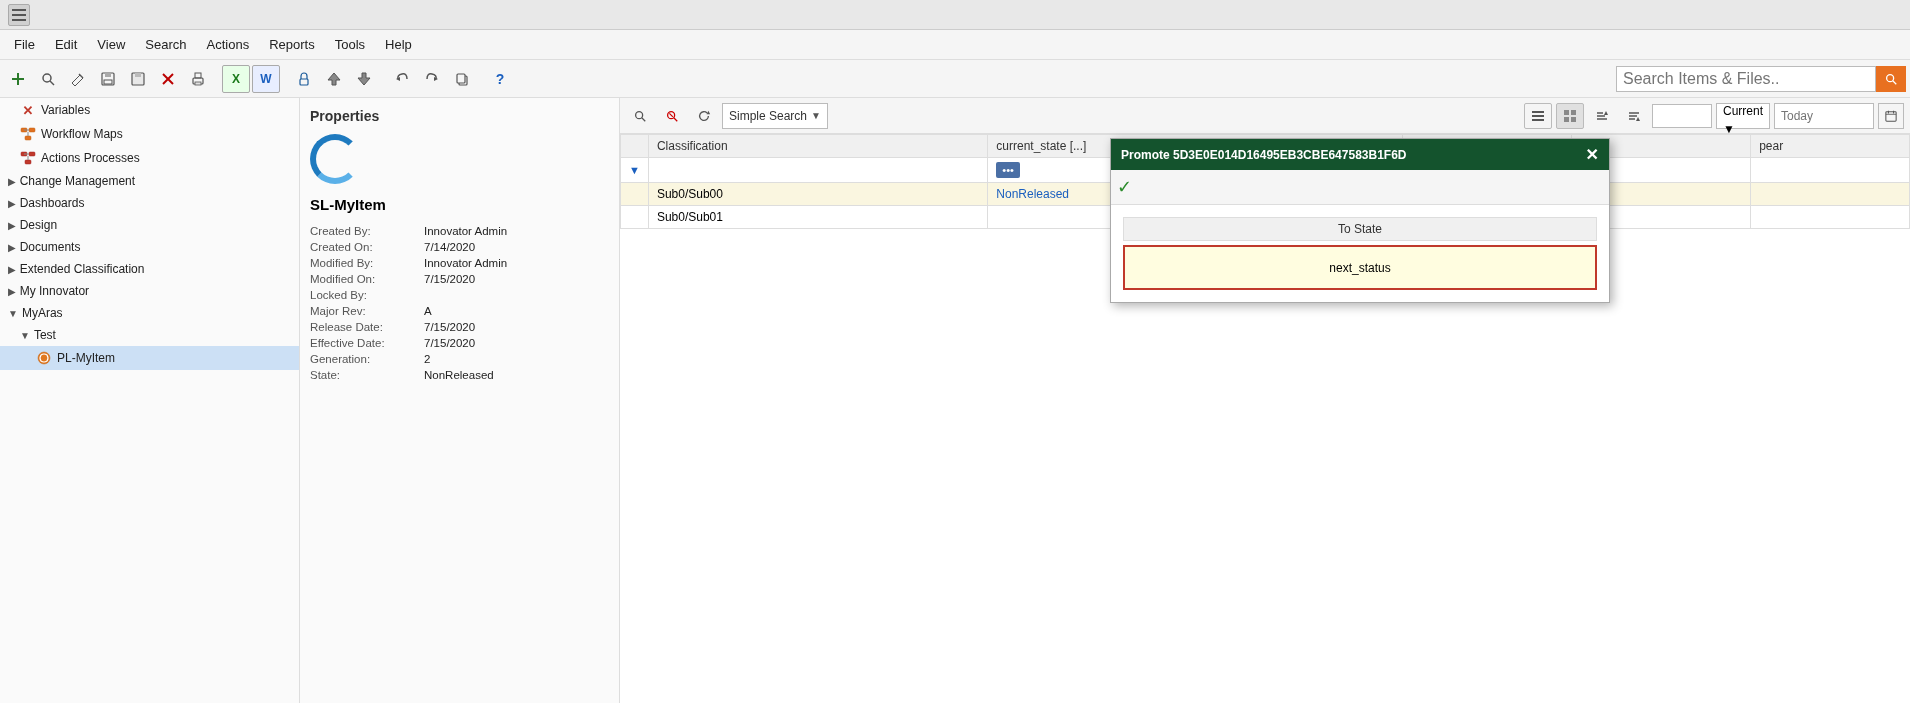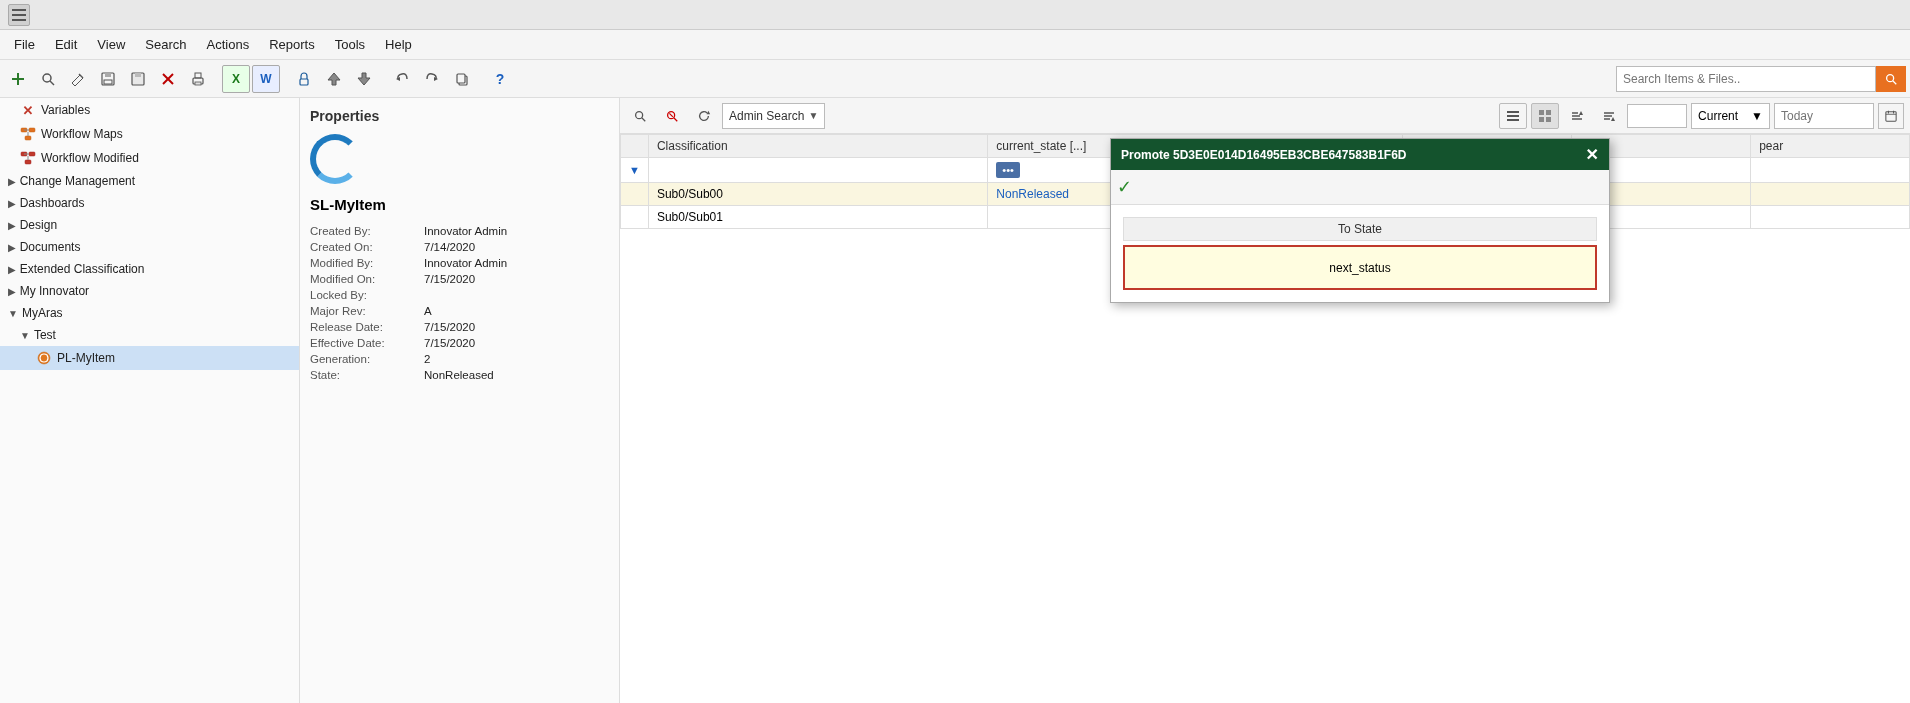--- a/index.html
+++ b/index.html
@@ -68,21 +68,21 @@
 
     .search-box-right {
       margin-left: auto;
       display: flex;
       align-items: center;
     }
     .search-input-right {
       width: 260px; height: 26px;
       border: 1px solid #bbb;
       padding: 2px 6px;
-      font-size: 12px;
+      font-size: 16px;
       background: #fff;
       color: #aaa;
     }
     .search-btn-right {
       width: 30px; height: 26px;
       background: #e87020;
       border: none;
       cursor: pointer;
       display: flex; align-items: center; justify-content: center;
       color: white;
@@ -216,27 +216,28 @@
       background: #fff;
       height: 26px;
       padding: 0 6px;
       gap: 4px;
       cursor: pointer;
     }
     .search-dropdown span { font-size: 12px; color: #333; }
     .search-dropdown .arrow { font-size: 10px; color: #555; }
 
     .current-dropdown {
-      display: flex; align-items: center;
+      display: flex; align-items: flex-start;
       border: 1px solid #bbb;
       background: #fff;
       height: 26px;
       padding: 0 6px;
-      gap: 13px;
-      cursor: pointer;
+      gap: 4px;
+      cursor: pointer;
+      flex-direction: column;
     }
 
     .date-input {
       height: 26px;
       border: 1px solid #bbb;
       background: #fff;
       padding: 0 6px;
       width: 100px;
       font-size: 12px;
       color: #aaa;
@@ -512,21 +513,21 @@
       <div class="sidebar-item indent1">
         <span class="icon">
           <svg width="16" height="14" viewBox="0 0 16 14">
             <rect x="1" y="1" width="6" height="4" rx="1" fill="#c0392b" stroke="#a02020" stroke-width="0.5"></rect>
             <rect x="9" y="1" width="6" height="4" rx="1" fill="#c0392b" stroke="#a02020" stroke-width="0.5"></rect>
             <rect x="5" y="9" width="6" height="4" rx="1" fill="#c0392b" stroke="#a02020" stroke-width="0.5"></rect>
             <line x1="4" y1="3" x2="9" y2="3" stroke="#888" stroke-width="1"></line>
             <line x1="8" y1="5" x2="8" y2="9" stroke="#888" stroke-width="1"></line>
           </svg>
         </span>
-        <span class="label">Workflow Modified</span>
+        <span class="label">Actions Processes</span>
       </div>
 
       <div class="sidebar-group">
         <span class="chevron">▶</span>
         <span>Change Management</span>
       </div>
 
       <div class="sidebar-group">
         <span class="chevron">▶</span>
         <span>Dashboards</span>
@@ -643,21 +644,21 @@
           </svg>
       </button>
       <button class="grid-tb-btn" title="Refresh">
         <svg width="14" height="14" viewBox="0 0 16 16">
             <path d="M13 8 a5 5 0 1 1 -1.5-3.5" stroke="#555" stroke-width="1.5" fill="none"></path>
             <polygon points="13,2 15,6 11,6" fill="#555"></polygon>
           </svg>
       </button>
 
       <div class="search-dropdown">
-        <span>Admin Search</span>
+        <span>Simple Search</span>
         <span class="arrow">▼</span>
       </div>
 
       <div style="flex:1;"></div>
 
       <button class="grid-tb-btn" style="border:1px solid #bbb;">
         <svg width="14" height="14" viewBox="0 0 14 14">
             <rect x="1" y="2" width="12" height="2" fill="#555"></rect>
             <rect x="1" y="6" width="12" height="2" fill="#555"></rect>
             <rect x="1" y="10" width="12" height="2" fill="#555"></rect>

